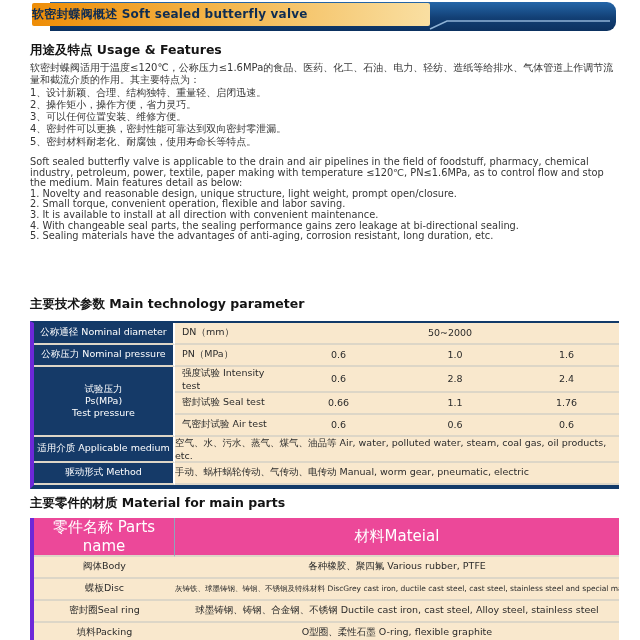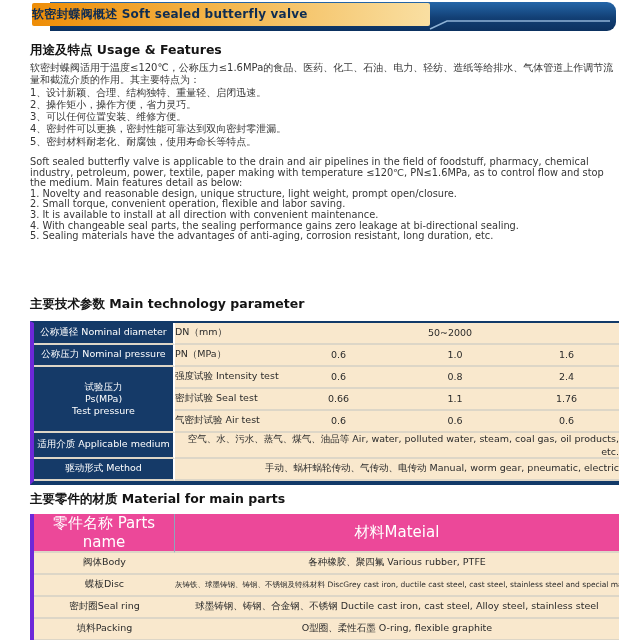--- a/index.html
+++ b/index.html
@@ -32,23 +32,23 @@
         width:589px;margin-top:8px;
         border-left:4px solid #6d28d9;border-bottom:4px solid #123a69;
         border-top:2px solid #123a69;}
   table.mat{margin-top:6px;border-top:none;}
   th,td{border-bottom:2px solid #ddd6c7;height:20px;overflow:hidden;
         font-weight:normal;padding:0;}
   th.lbl{background:#153a68;color:#ffffff;font-size:9.5px;text-align:center;
          border-right:2px solid #ffffff;}
   th.lbl .lbl-line{display:block;line-height:12px;}
   td{background:#f9e8cd;color:#2b2b2b;font-size:9.5px;}
-  td.sub{text-align:left;padding-left:0;}
+  td.sub{text-align:left;padding-left:7px;}
   td.val{text-align:center;}
-  td.wide{text-align:right;padding-left:9px;}
+  td.wide{text-align:left;}
   td.small{font-size:7.5px;white-space:nowrap;}
   tr.mhead th{background:#ec4899;color:#ffffff;font-size:15px;text-align:center;}
   tr.mhead th:first-child{border-right:1px solid #8fa3bd;}
   td.part{text-align:center;}
   td.mat-val{text-align:center;}
 </style>
 </head>
 <body>
 
 <div class="page">
@@ -104,21 +104,21 @@
         <td class="val">1.6</td>
       </tr>
       <tr>
         <th class="lbl" rowspan="3">
           <span class="lbl-line">试验压力</span>
           <span class="lbl-line">Ps(MPa)</span>
           <span class="lbl-line">Test pressure</span>
         </th>
         <td class="sub">强度试验 Intensity test</td>
         <td class="val">0.6</td>
-        <td class="val">0.8</td>
+        <td class="val">2.8</td>
         <td class="val">2.4</td>
       </tr>
       <tr>
         <td class="sub">密封试验 Seal test</td>
         <td class="val">0.66</td>
         <td class="val">1.1</td>
         <td class="val">1.76</td>
       </tr>
       <tr>
         <td class="sub">气密封试验 Air test</td>

